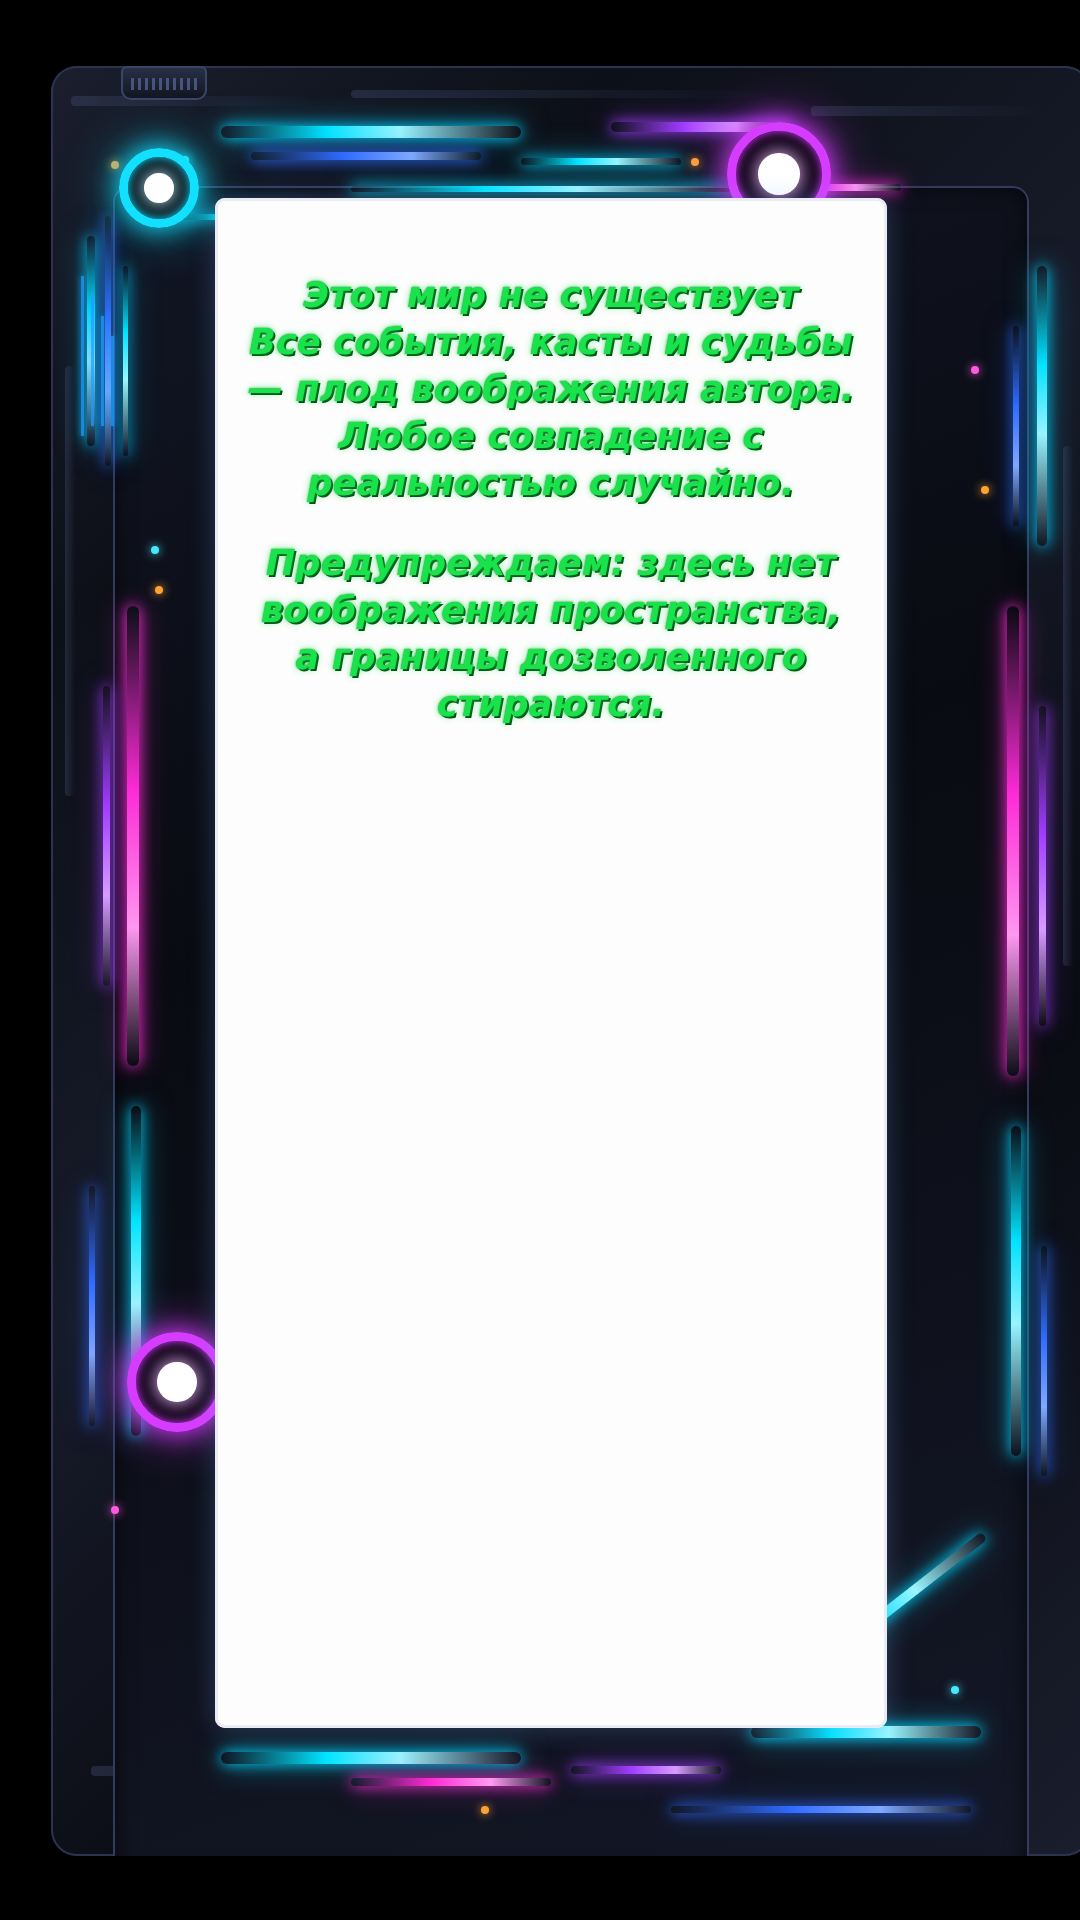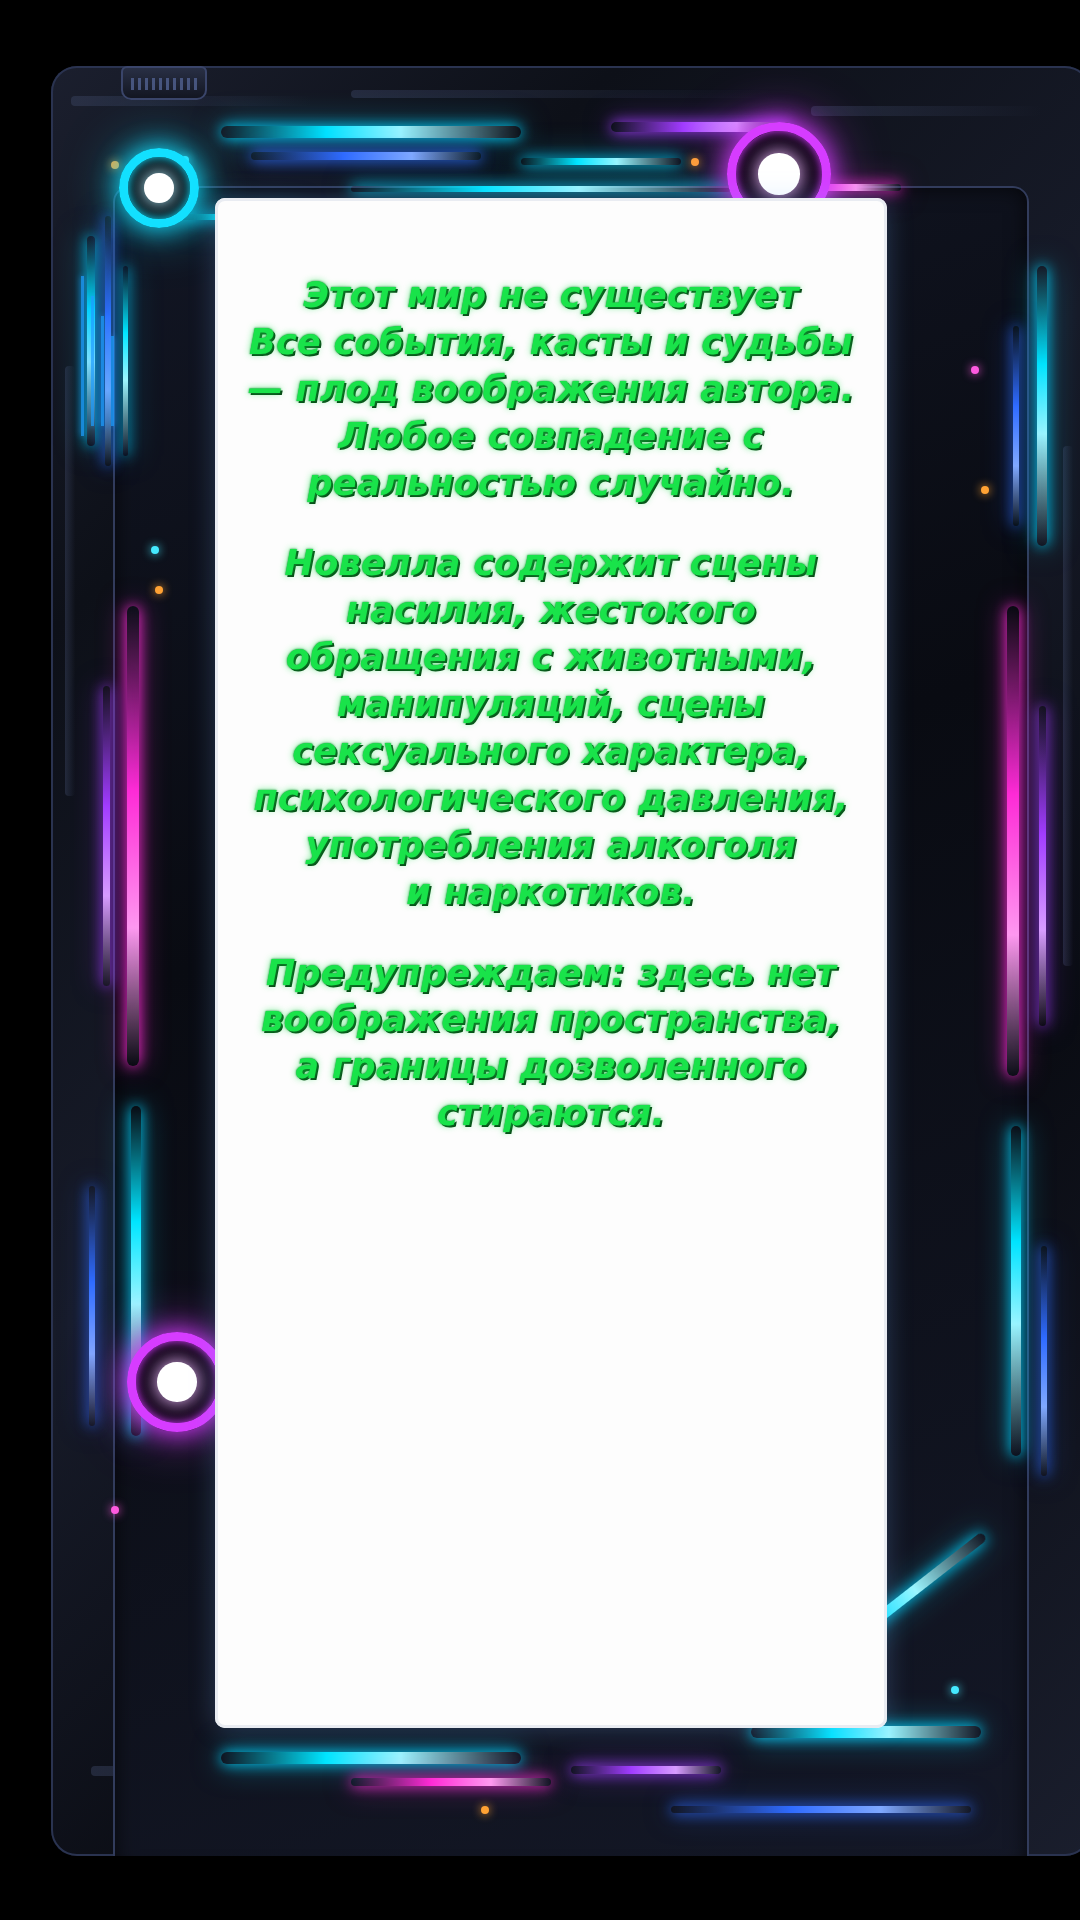--- a/index.html
+++ b/index.html
@@ -255,27 +255,19 @@
   </div>
 
   <div class="paper"></div>
 
   <div class="text-wrap">
     <p class="para">Этот мир не существует
 Все события, касты и судьбы
 — плод воображения автора.
 Любое совпадение с
 реальностью случайно.</p>
-    <p class="para">Новелла содержит сцены
-насилия, жестокого
-обращения с животными,
-манипуляций, сцены
-сексуального характера,
-психологического давления,
-употребления алкоголя
-и наркотиков.</p>
     <p class="para">Предупреждаем: здесь нет
 воображения пространства,
 а границы дозволенного
 стираются.</p>
   </div>
 
 </div>
 
 </body></html>

